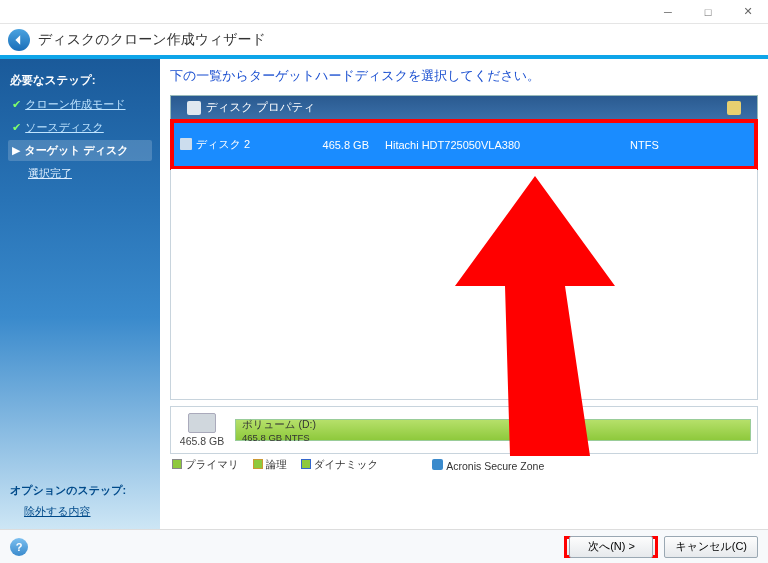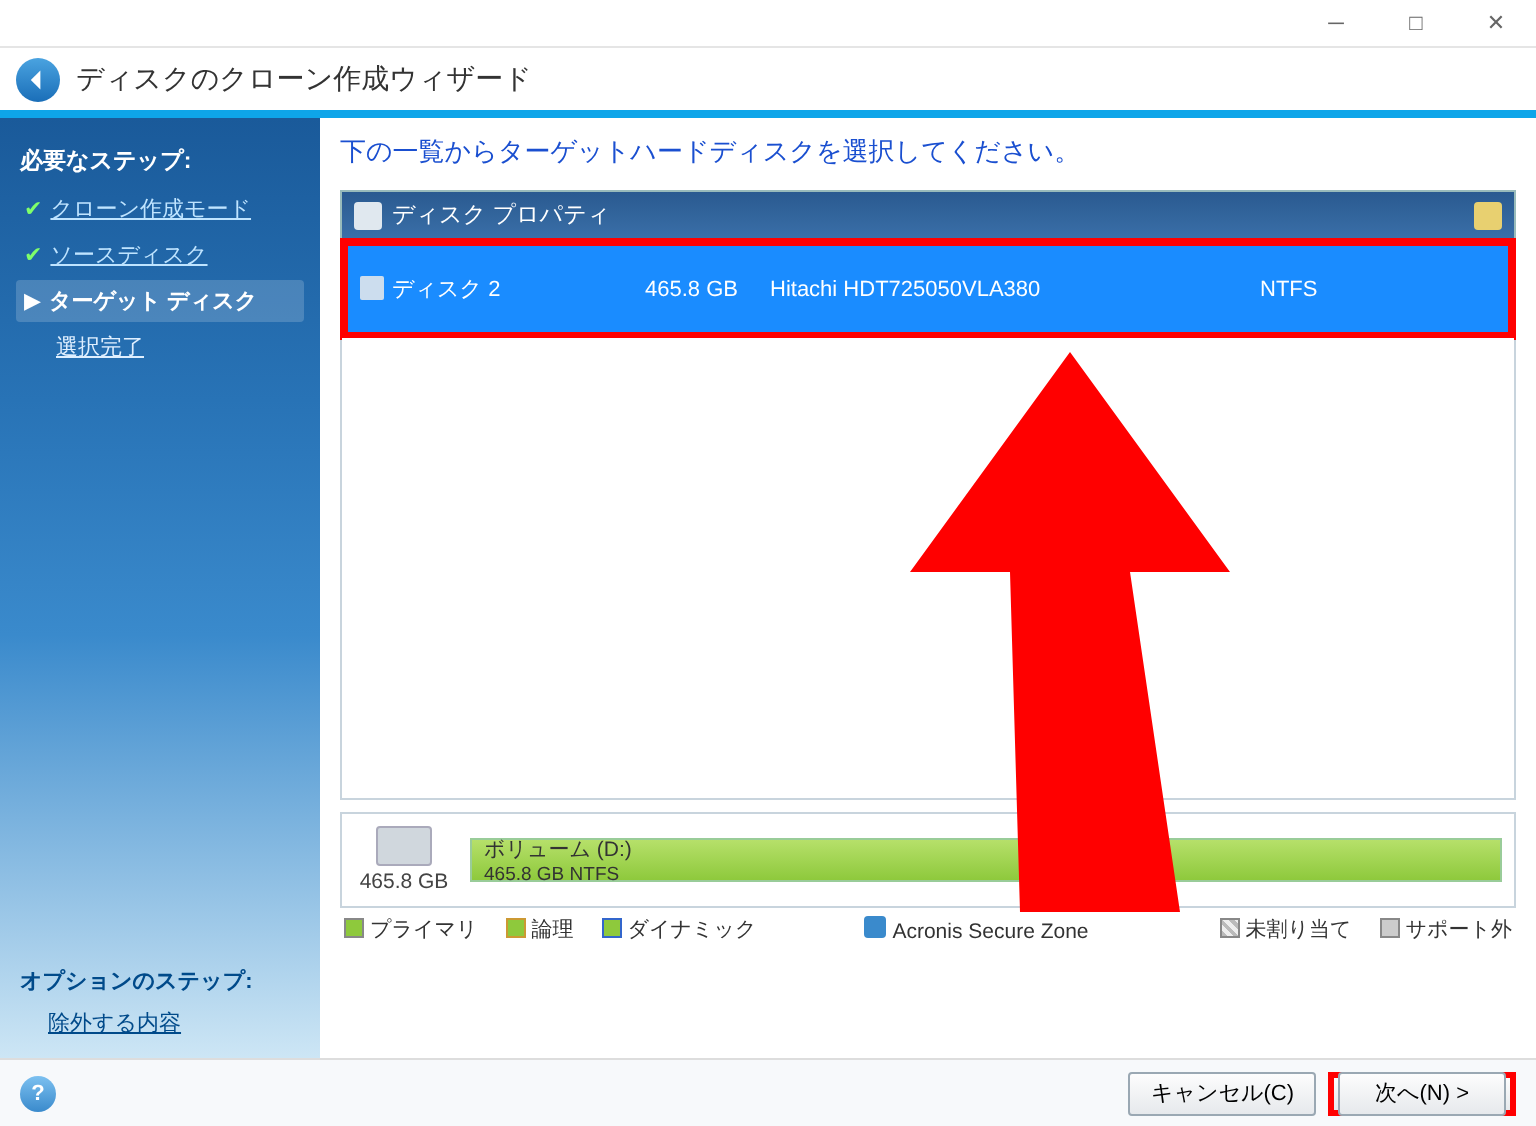--- a/index.html
+++ b/index.html
@@ -26,21 +26,21 @@
   .step.current .arrow { color: #fff; margin-right: 4px; }
   .step.current .lbl { color: #fff; font-weight: bold; text-decoration: none; }
   .step.pending .lbl { color: #dfefff; text-decoration: underline; margin-left: 16px; }
   .sidebar .spacer { flex:1; }
   .option-title { color: #004a8a; font-weight: bold; margin: 0 0 6px 2px; }
   .option-link { color: #004a8a; text-decoration: underline; margin-left: 16px; }
 
   .content { flex: 1; padding: 8px 10px 6px 10px; display: flex; flex-direction: column; position: relative; }
   .instruction { color: #1a4fd0; font-size: 13px; margin-bottom: 10px; }
 
-  .prop-hdr { background: linear-gradient(#2a5a90,#3a6fa8); color: #fff; font-size: 11.5px; padding: 4px 6px; display: flex; align-items: center; border: 1px solid #9bb; border-bottom: none; }
+  .prop-hdr { background: linear-gradient(#2a5a90,#3a6fa8); color: #fff; font-size: 11.5px; padding: 4px 16px; display: flex; align-items: center; border: 1px solid #9bb; border-bottom: none; }
   .prop-hdr .icon { width: 14px; height: 14px; background: #e0e8ef; margin-right: 5px; border-radius: 2px; display: inline-block; }
   .prop-hdr-right { margin-left: auto; width: 14px; height: 14px; background:#e8d070; border-radius:2px; }
 
   .disk-table { border: 1px solid #c8d4dd; background: #fff; flex: 0 0 auto; }
   .thead { display: flex; background: linear-gradient(#fbfcfe,#eaf0f6); border-bottom: 1px solid #c8d4dd; font-size: 11px; color: #333; }
   .thead div { padding: 3px 6px; border-right: 1px solid #dfe6ec; }
   .col-drive { width: 105px; }
   .col-cap { width: 100px; text-align: right; padding-right: 10px !important; }
   .col-model { flex: 1; }
   .col-iface { width: 130px; border-right: none !important; }
@@ -154,28 +154,24 @@
           <div class="sub">465.8 GB  NTFS</div>
         </div>
       </div>
     </div>
 
     <div class="legend">
       <span><span class="swatch sw-green"></span><span>プライマリ</span></span>
       <span><span class="swatch sw-green" style="border-color:#c93;"></span><span>論理</span></span>
       <span><span class="swatch sw-green" style="border-color:#36c;"></span><span>ダイナミック</span></span>
       <span style="margin-left:40px;"><span class="az-icon"></span><span>Acronis Secure Zone</span></span>
-      <span class="legend-group-right">
-        <span><span class="swatch sw-stripe"></span><span>未割り当て</span></span>
-        <span><span class="swatch sw-gray"></span><span>サポート外</span></span>
-      </span>
     </div>
   </div>
 </div>
 
 <div class="footer">
   <div class="help-icon">?</div>
   <div class="spacer"></div>
-  <div class="btn">キャンセル(C)</div>
   <div class="btn primary-wrap">
     <div class="btn">次へ(N) &gt;</div>
   </div>
+  <div class="btn">キャンセル(C)</div>
 </div>
 
 </body></html>

